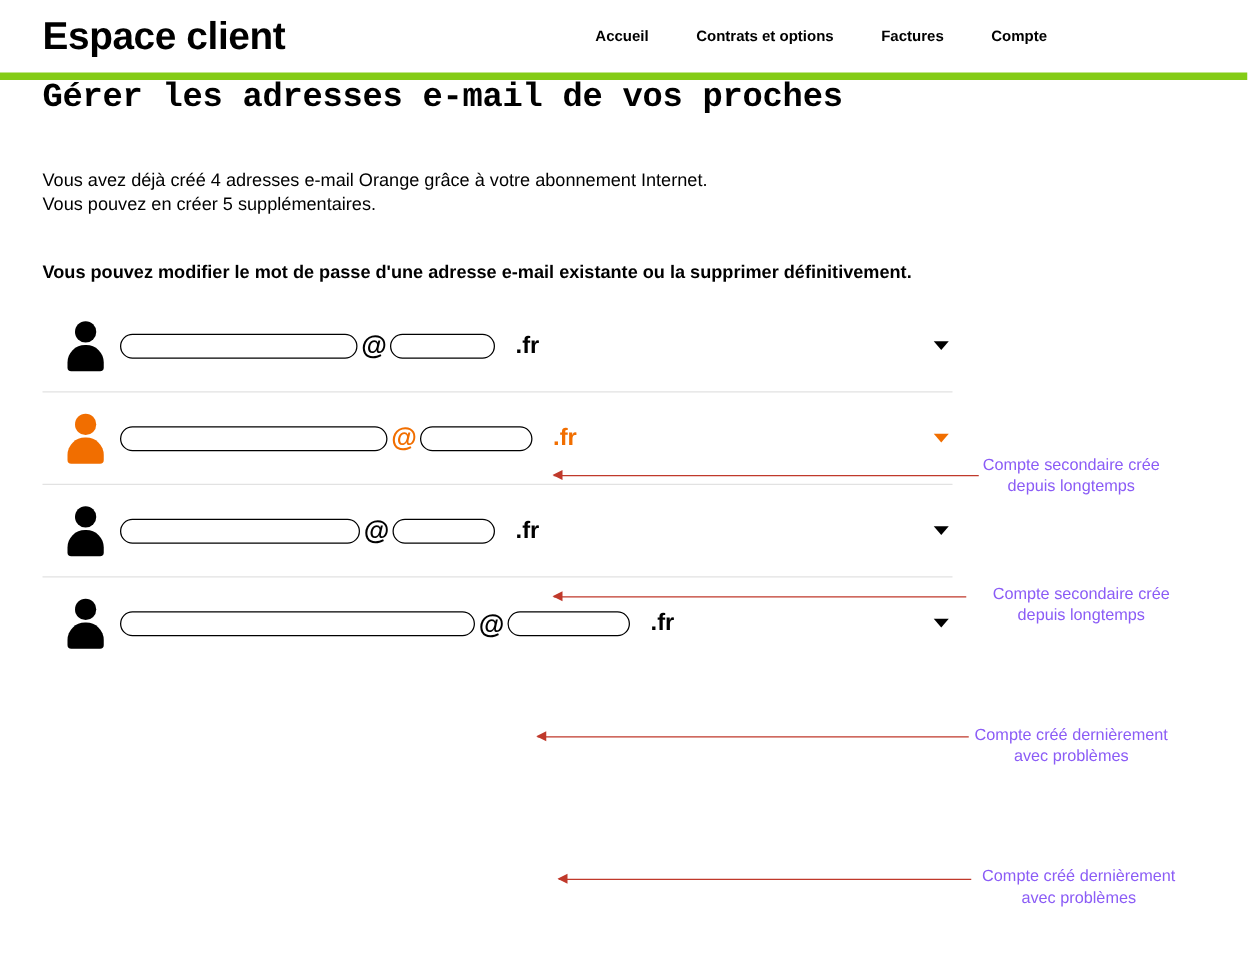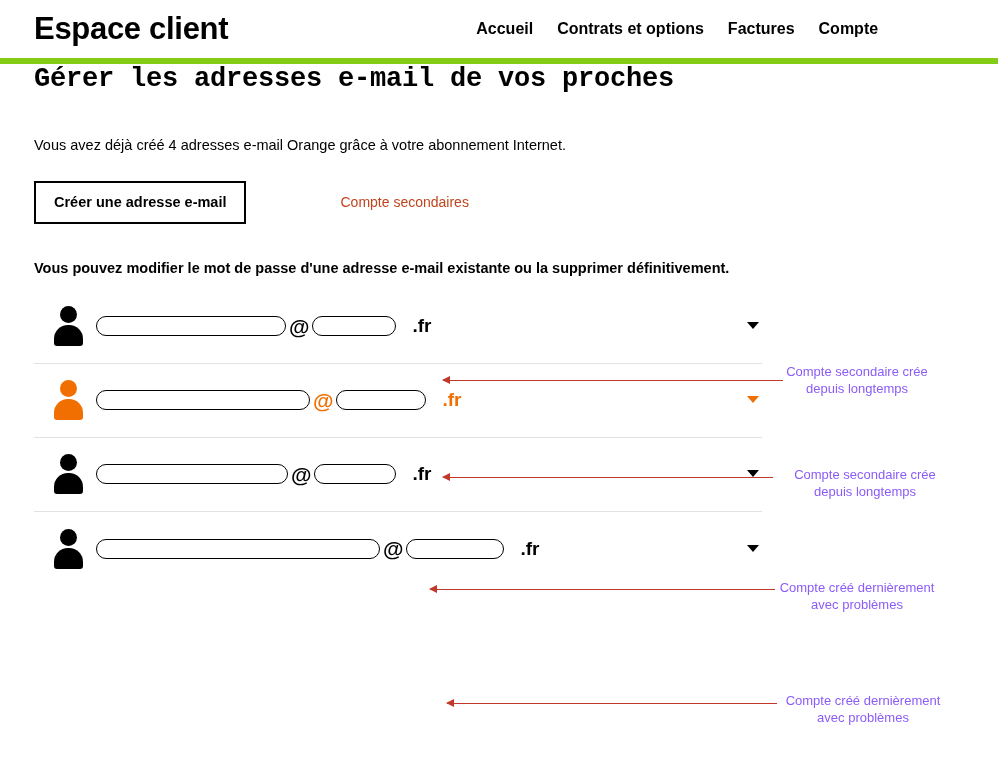--- a/index.html
+++ b/index.html
@@ -28,23 +28,23 @@
   }
   .brand {
     font-size: 31px;
     font-weight: bold;
     letter-spacing: -0.3px;
     white-space: nowrap;
   }
   .nav {
     display: flex;
     align-items: center;
-    gap: 24px;
+    gap: 38px;
     margin-left: 248px;
-    font-size: 16px;
+    font-size: 12px;
     font-weight: bold;
   }
   .nav-item {
     white-space: nowrap;
     cursor: pointer;
   }
 
   
   .content {
     padding: 0 0 0 34px;
@@ -218,26 +218,23 @@
     <div class="nav-item">Compte</div>
   </div>
 </div>
 
 <div class="content">
 
   <div class="page-title">Gérer les adresses e-mail de vos proches</div>
 
   <div class="intro">
     <div>Vous avez déjà créé 4 adresses e-mail Orange grâce à votre abonnement Internet.</div>
+    <div>Vous pouvez en créer 5 supplémentaires.</div>
   </div>
 
-  <div class="action-row">
-    <button class="create-btn">Créer une adresse e-mail</button>
-    <div class="secondary-label">Compte secondaires</div>
-  </div>
 
   <div class="section-note">Vous pouvez modifier le mot de passe d'une adresse e-mail existante ou la supprimer définitivement.</div>
 
   <div class="accounts">
 
     <div class="account-row">
       <div class="avatar">
         <div class="head"></div>
           <div class="body"></div>
       </div>

